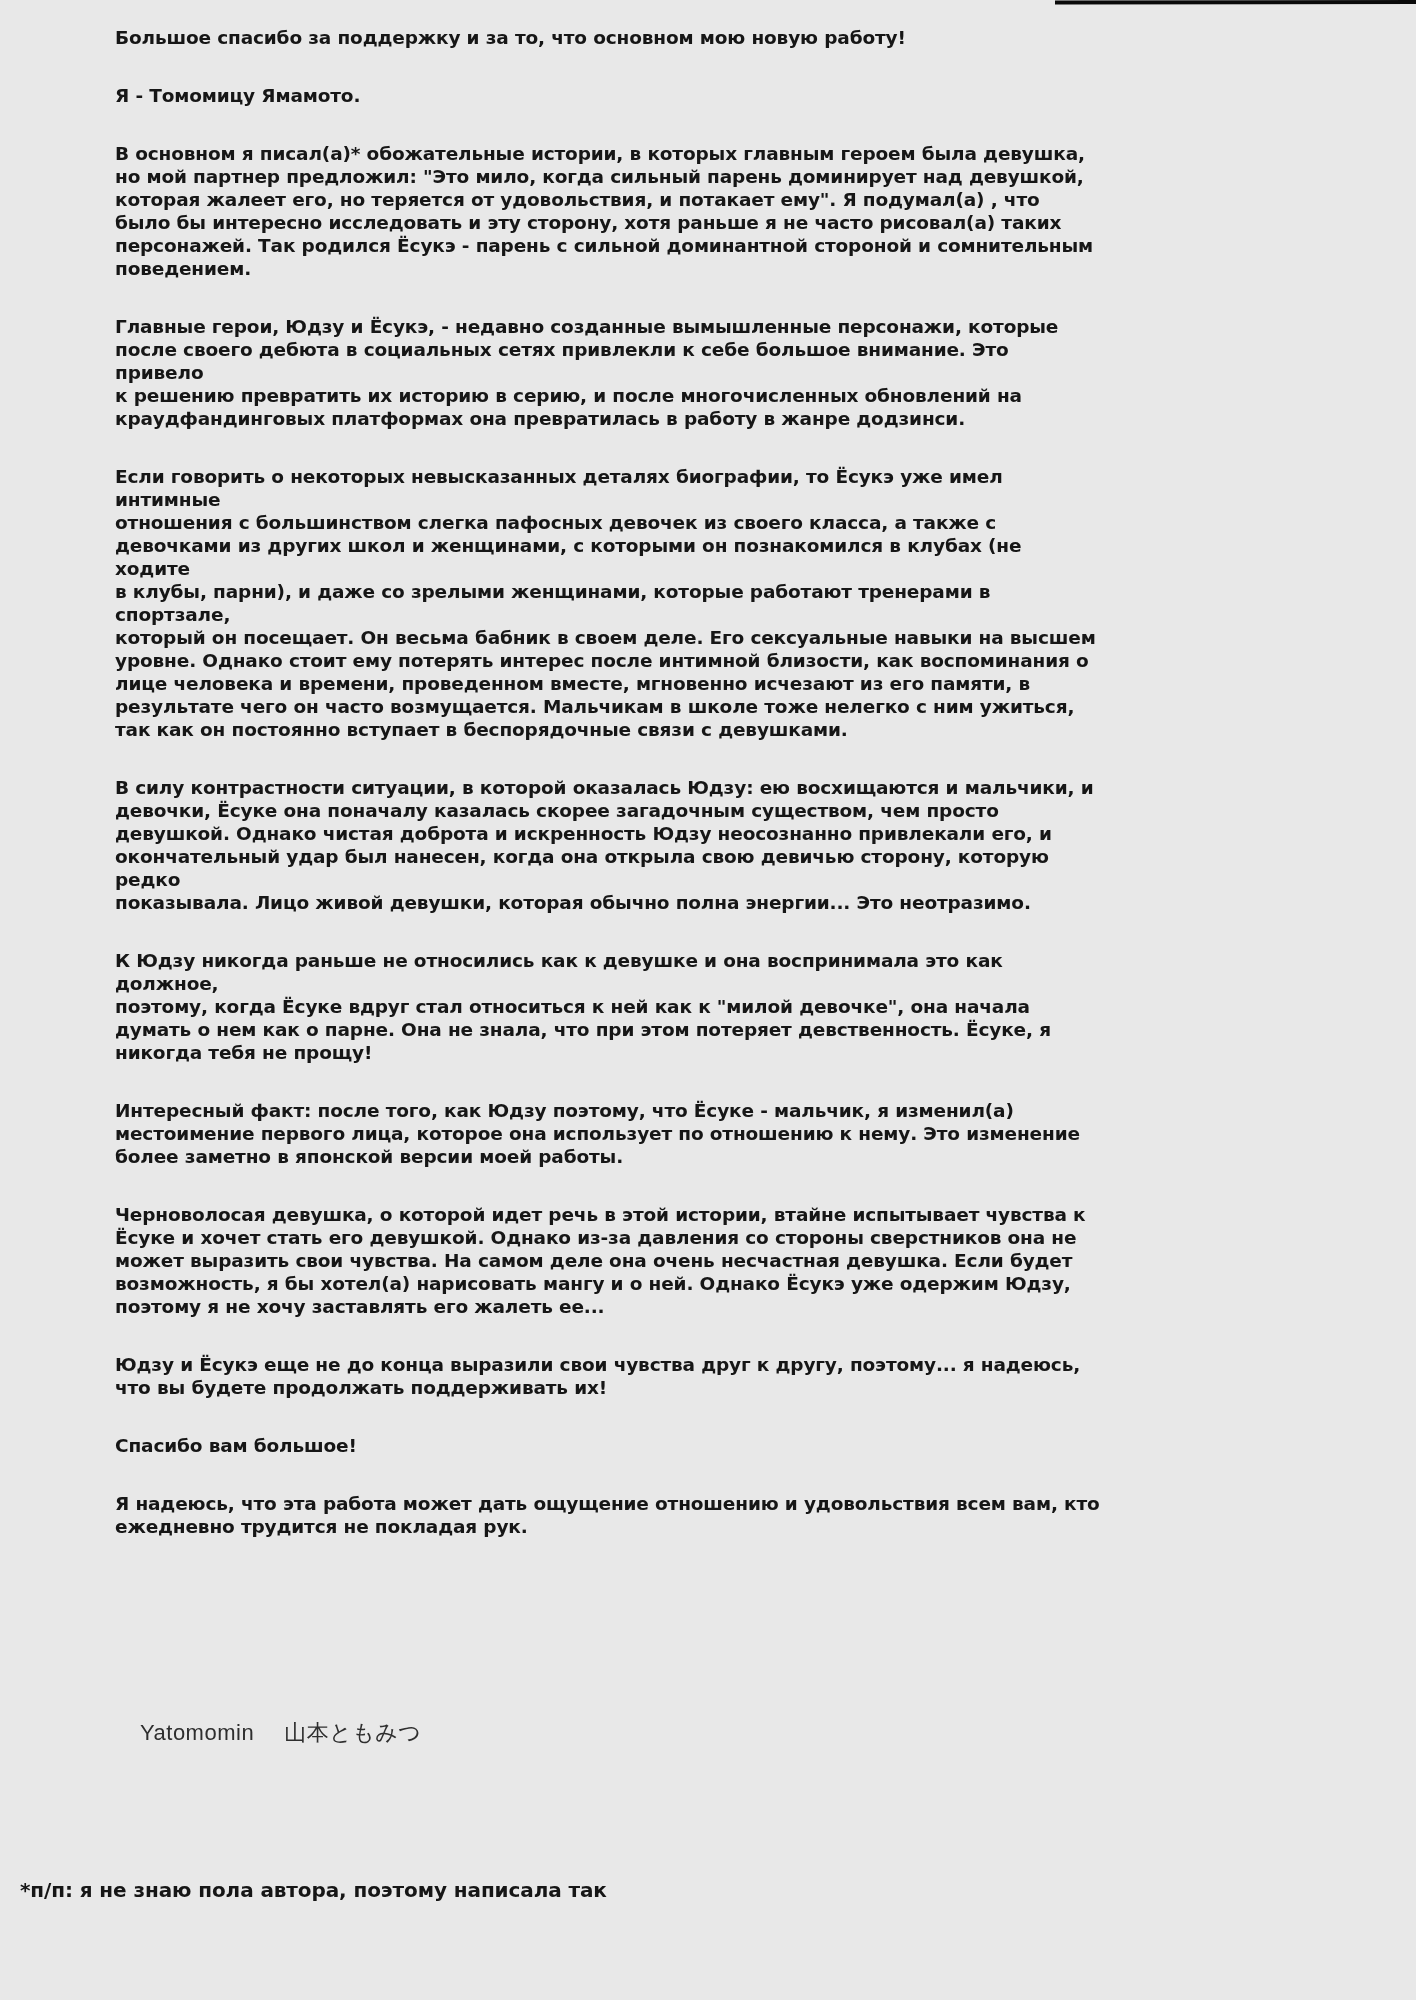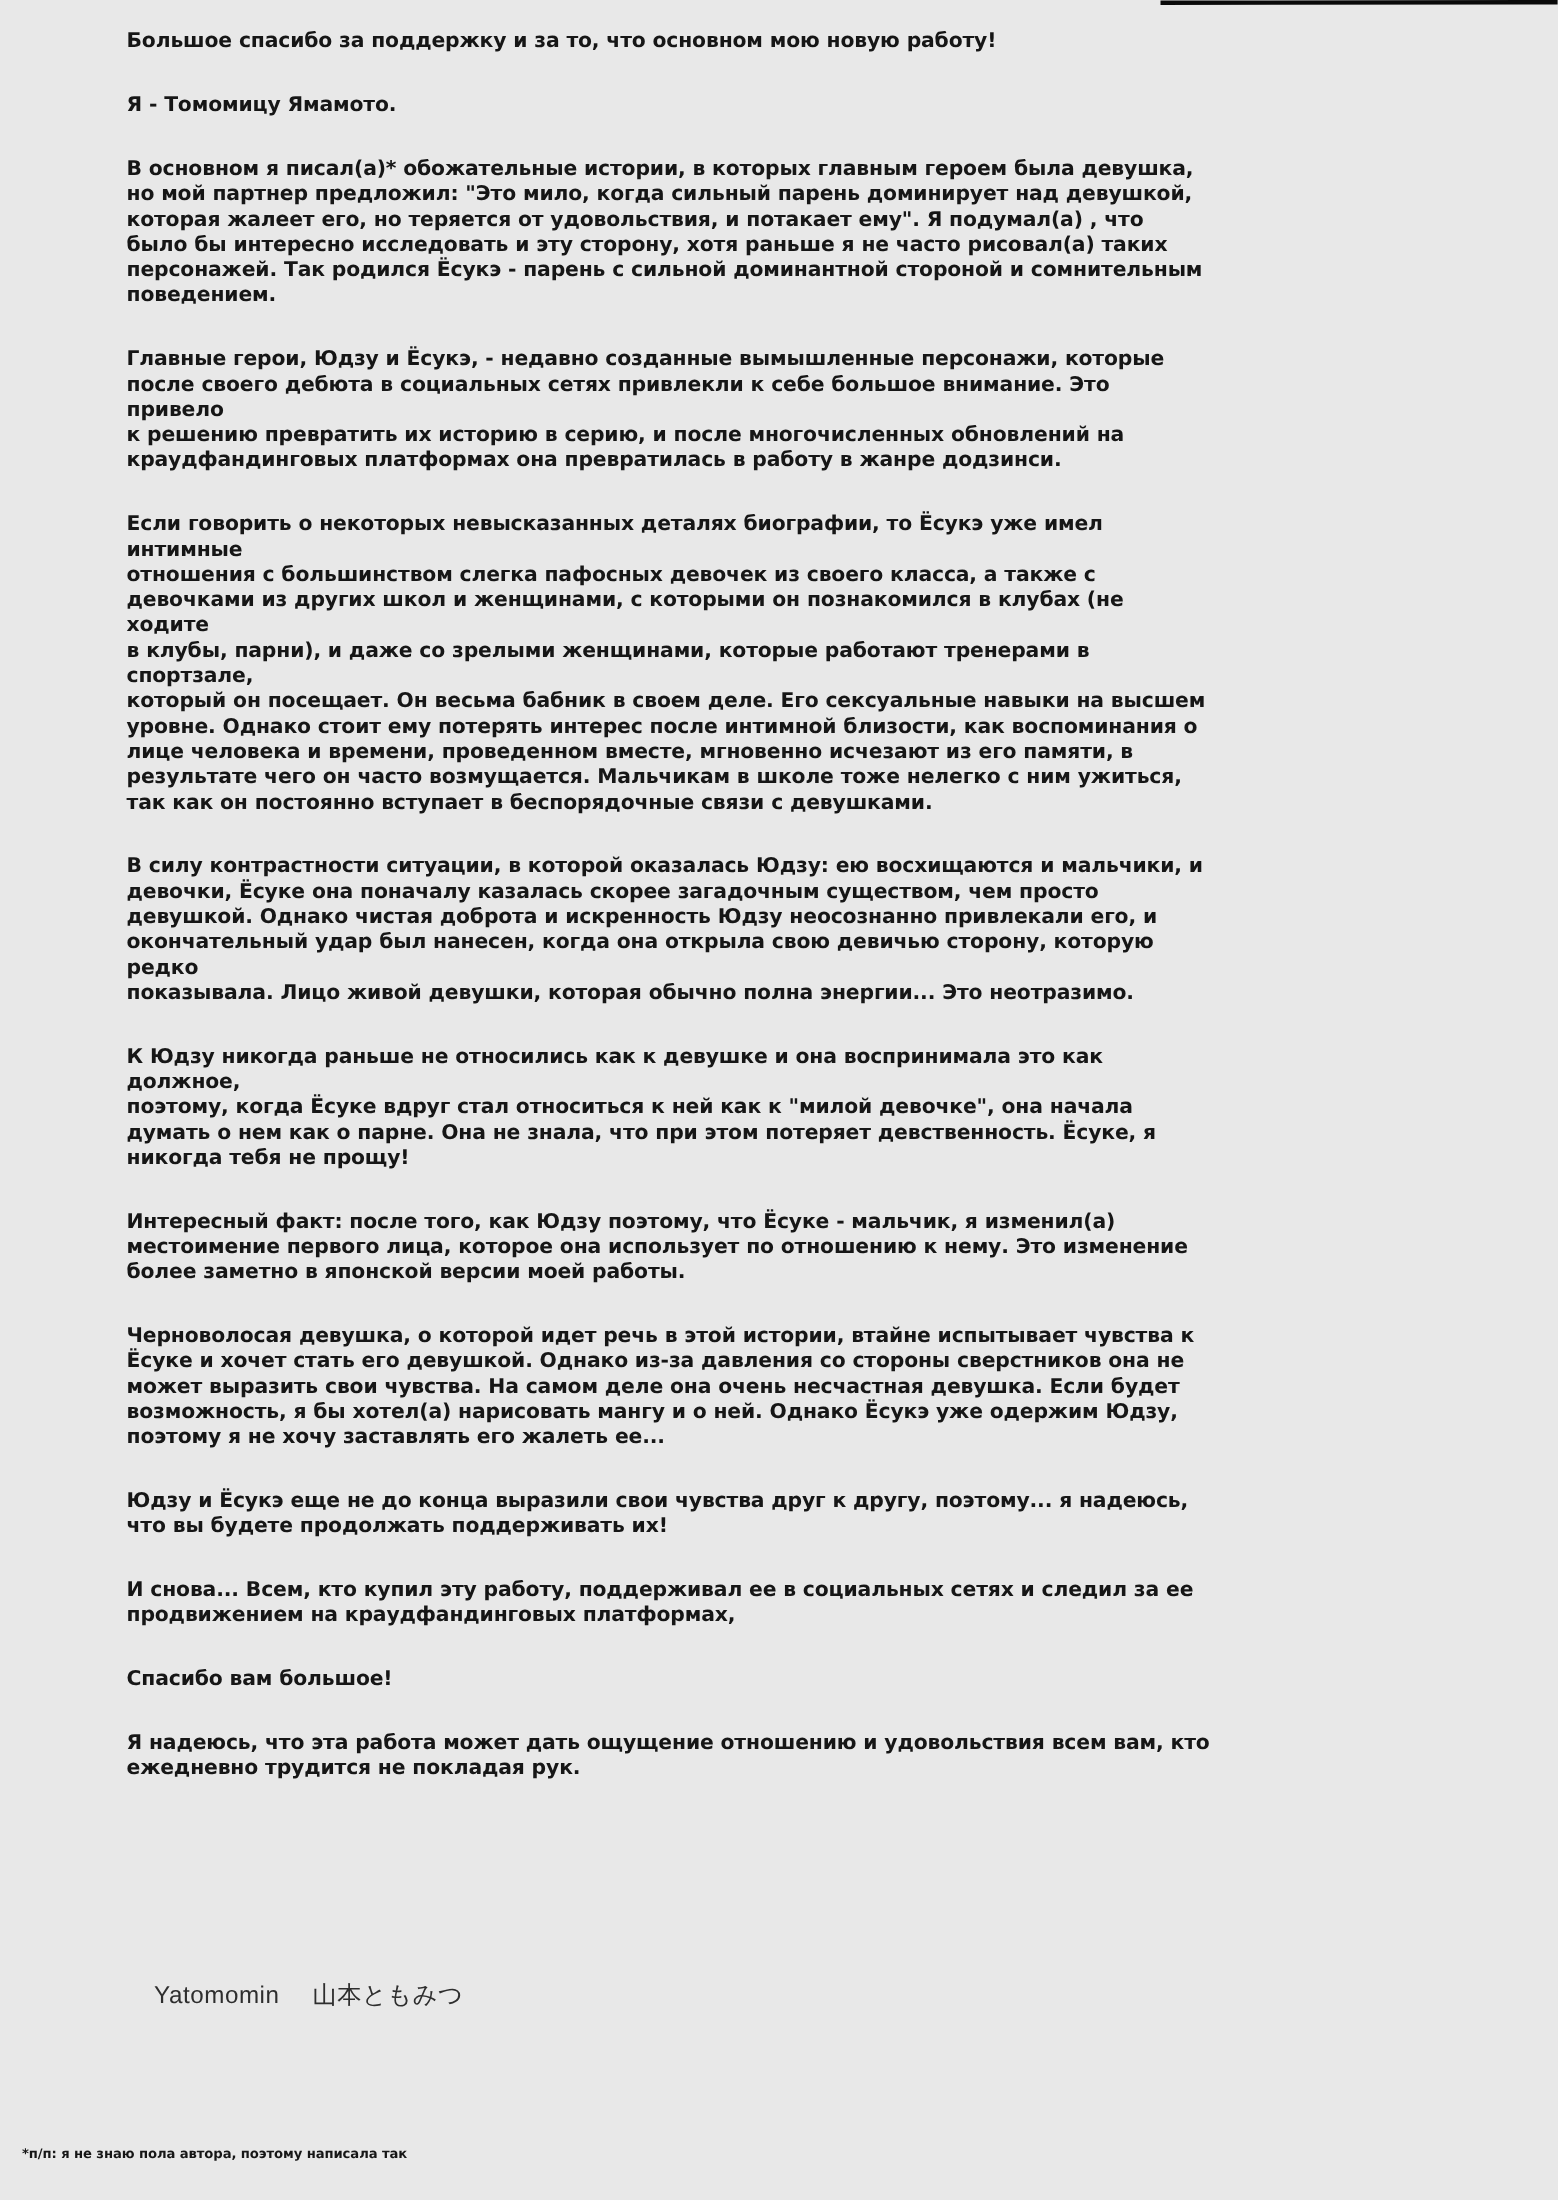--- a/index.html
+++ b/index.html
@@ -47,22 +47,22 @@
     font-size: 22px;
     color: #2e2e2e;
     letter-spacing: 0.5px;
   }
   .signature .jp {
     margin-left: 30px;
   }
   .footnote {
     position: absolute;
     left: 20px;
-    top: 1946px;
-    font-size: 12px;
+    top: 1878px;
+    font-size: 20px;
     line-height: 24px;
     font-weight: 700;
     letter-spacing: -0.1px;
     white-space: pre;
   }
 </style>
 </head>
 <body>
 
 <div class="scan-edge"></div>
@@ -102,22 +102,20 @@
       <p class="para">Интересный факт: после того, как Юдзу поэтому, что Ёсуке - мальчик, я изменил(а)
 местоимение первого лица, которое она использует по отношению к нему. Это изменение
 более заметно в японской версии моей работы.</p>
       <p class="para">Черноволосая девушка, о которой идет речь в этой истории, втайне испытывает чувства к
 Ёсуке и хочет стать его девушкой. Однако из-за давления со стороны сверстников она не
 может выразить свои чувства. На самом деле она очень несчастная девушка. Если будет
 возможность, я бы хотел(а) нарисовать мангу и о ней. Однако Ёсукэ уже одержим Юдзу,
 поэтому я не хочу заставлять его жалеть ее...</p>
       <p class="para">Юдзу и Ёсукэ еще не до конца выразили свои чувства друг к другу, поэтому... я надеюсь,
 что вы будете продолжать поддерживать их!</p>
-      <p class="para">И снова... Всем, кто купил эту работу, поддерживал ее в социальных сетях и следил за ее
-продвижением на краудфандинговых платформах,</p>
       <p class="para">Спасибо вам большое!</p>
       <p class="para">Я надеюсь, что эта работа может дать ощущение отношению и удовольствия всем вам, кто
 ежедневно трудится не покладая рук.</p>
     </div>
 
   <div class="signature">
     <span>Yatomomin</span><span class="jp">山本ともみつ</span>
   </div>
 </main>
 

